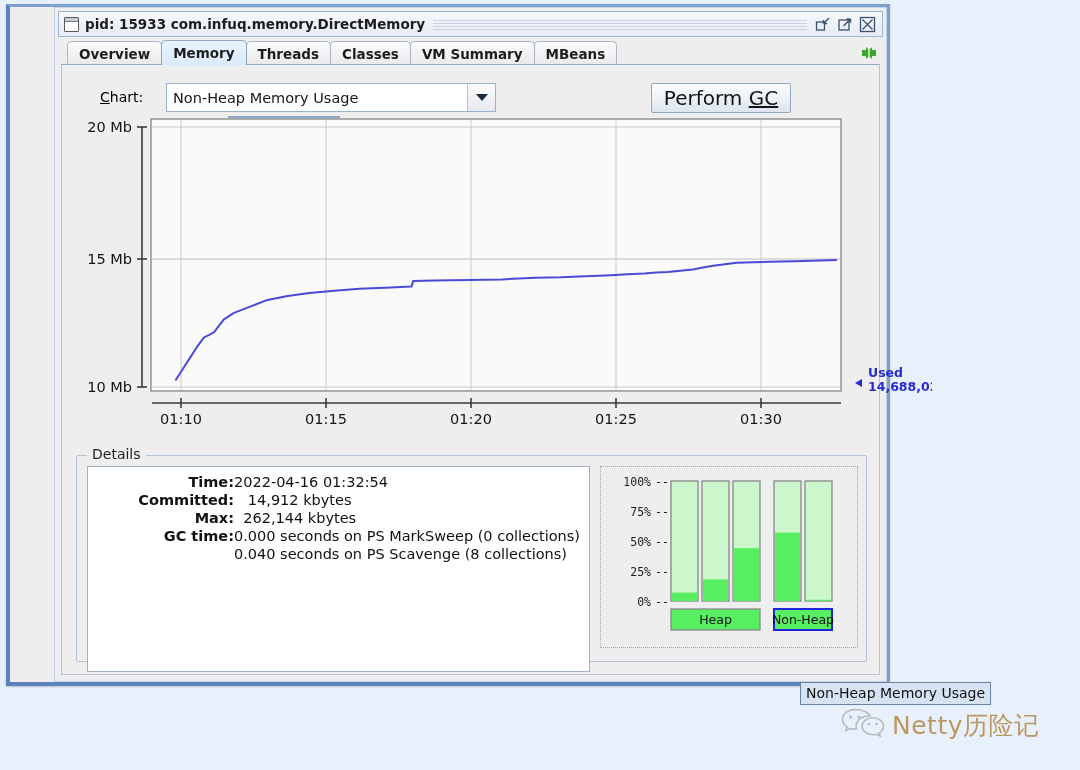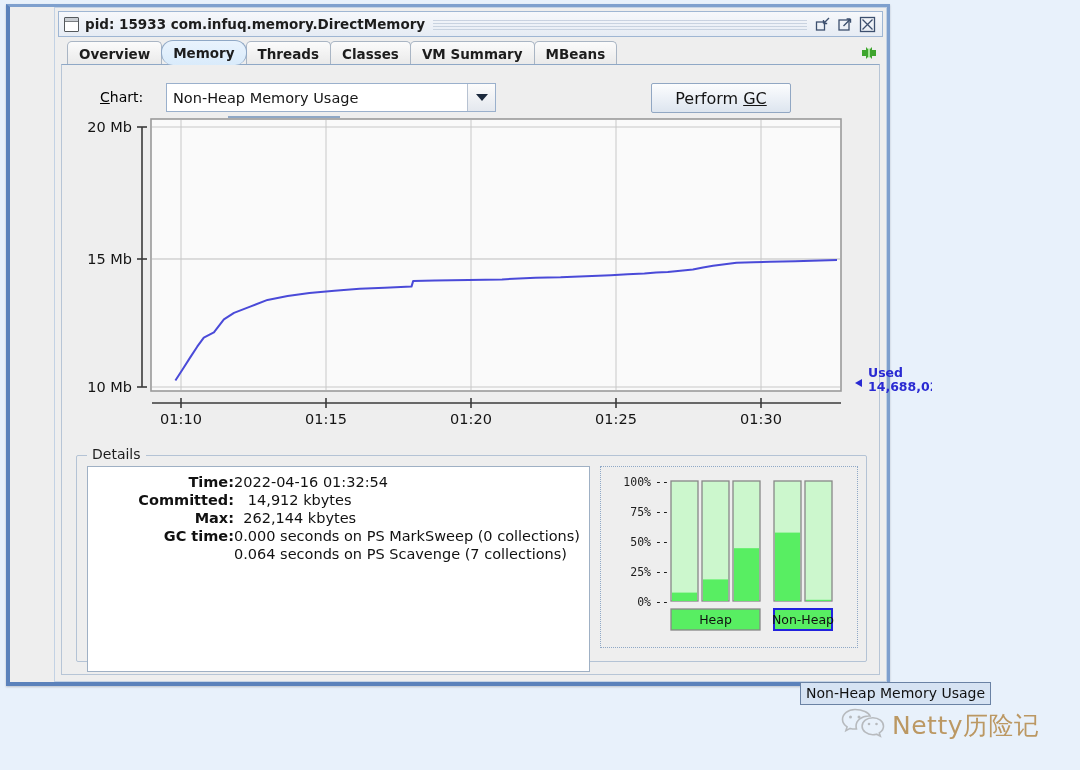--- a/index.html
+++ b/index.html
@@ -83,21 +83,20 @@
     border-radius: 5px 5px 0 0;
     margin-right: -1px;
     position: relative;
     white-space: nowrap;
   }
   .tab.selected {
     background: linear-gradient(#e9f3fd, #d9ebfb);
     border-color: #8fa8c6;
     z-index: 4;
     height: 25px;
-    border-radius: 12px;
   }
   .tabstrip .spacer { flex: 1 1 auto; }
   .conn-icon { width: 20px; height: 20px; margin: 0 4px 2px 0; flex: 0 0 auto; }
 
   
   .content {
     position: absolute; left: 6px; top: 56px; right: 6px; bottom: 6px;
     background: #eeeeee;
     border: 1px solid #b7c5d6;
     border-top-color: #8fa8c6;
@@ -135,21 +134,21 @@
   .combo-underline {
     position: absolute; left: 166px; top: 37px; width: 112px; height: 2px;
     background: #8ea7c5;
   }
   .gc-btn {
     position: absolute; right: 88px; top: 4px;
     width: 140px; height: 30px;
     background: linear-gradient(#fcfdfe, #dde5ef);
     border: 1px solid #91a7c3;
     border-radius: 2px;
-    font-size: 16px; color: #141414;
+    font-size: 20px; color: #141414;
     display: flex; align-items: center; justify-content: center;
   }
   .gc-btn u { text-decoration: underline; }
 
   
   .chartbox { position: absolute; left: 0; top: 50px; right: 0; height: 325px; }
   .chartbox svg { display: block; }
 
   
   .details {
@@ -354,21 +353,21 @@
                     <tr>
                       <td class="k">Max:</td>
                       <td class="v">  262,144 kbytes</td>
                     </tr>
                     <tr>
                       <td class="k">GC time:</td>
                       <td class="v">0.000 seconds on PS MarkSweep (0 collections)</td>
                     </tr>
                     <tr>
                       <td class="k"></td>
-                      <td class="v">0.064 seconds on PS Scavenge (7 collections)</td>
+                      <td class="v">0.040 seconds on PS Scavenge (8 collections)</td>
                     </tr>
                   </tbody>
               </table>
             </div>
 
             <div class="bars-pane">
               <svg width="256" height="180" viewBox="0 0 256 180">
 
                 <g id="bar-yaxis">
                     <text x="50" y="18.5" text-anchor="end" font-family="DejaVu Sans Mono, Liberation Mono, monospace" font-size="11.5" fill="#1d1d1d">100%</text>

